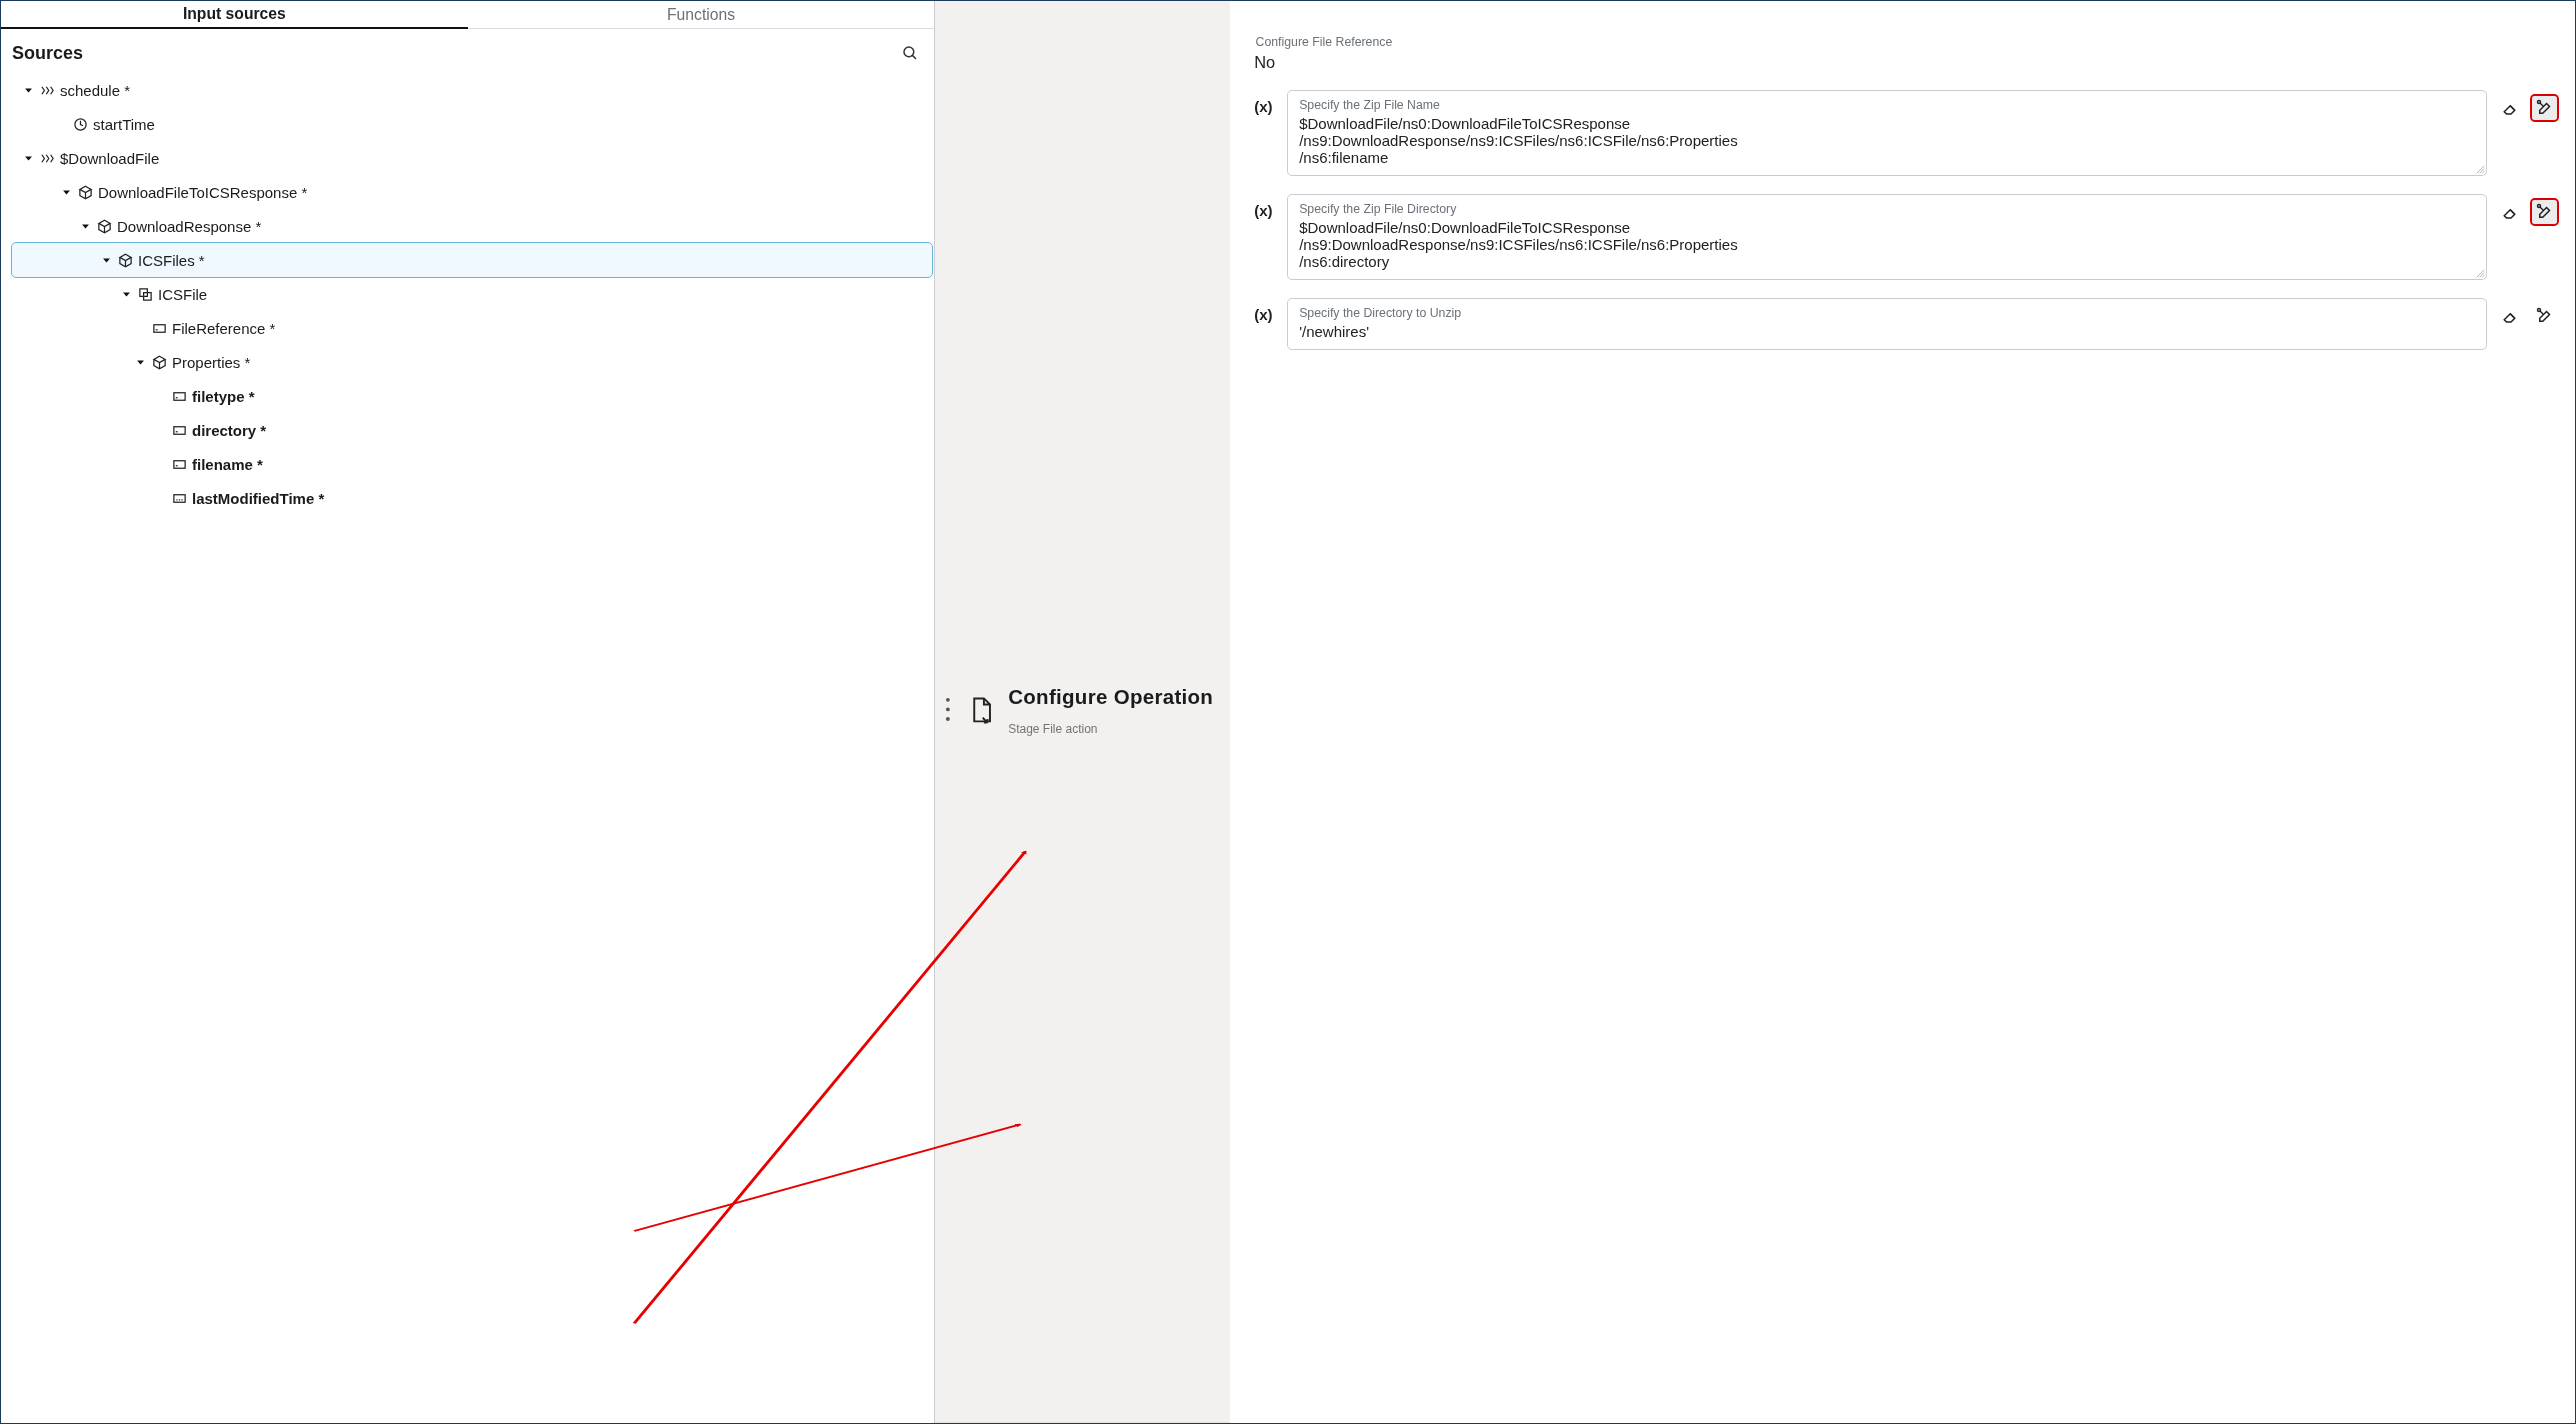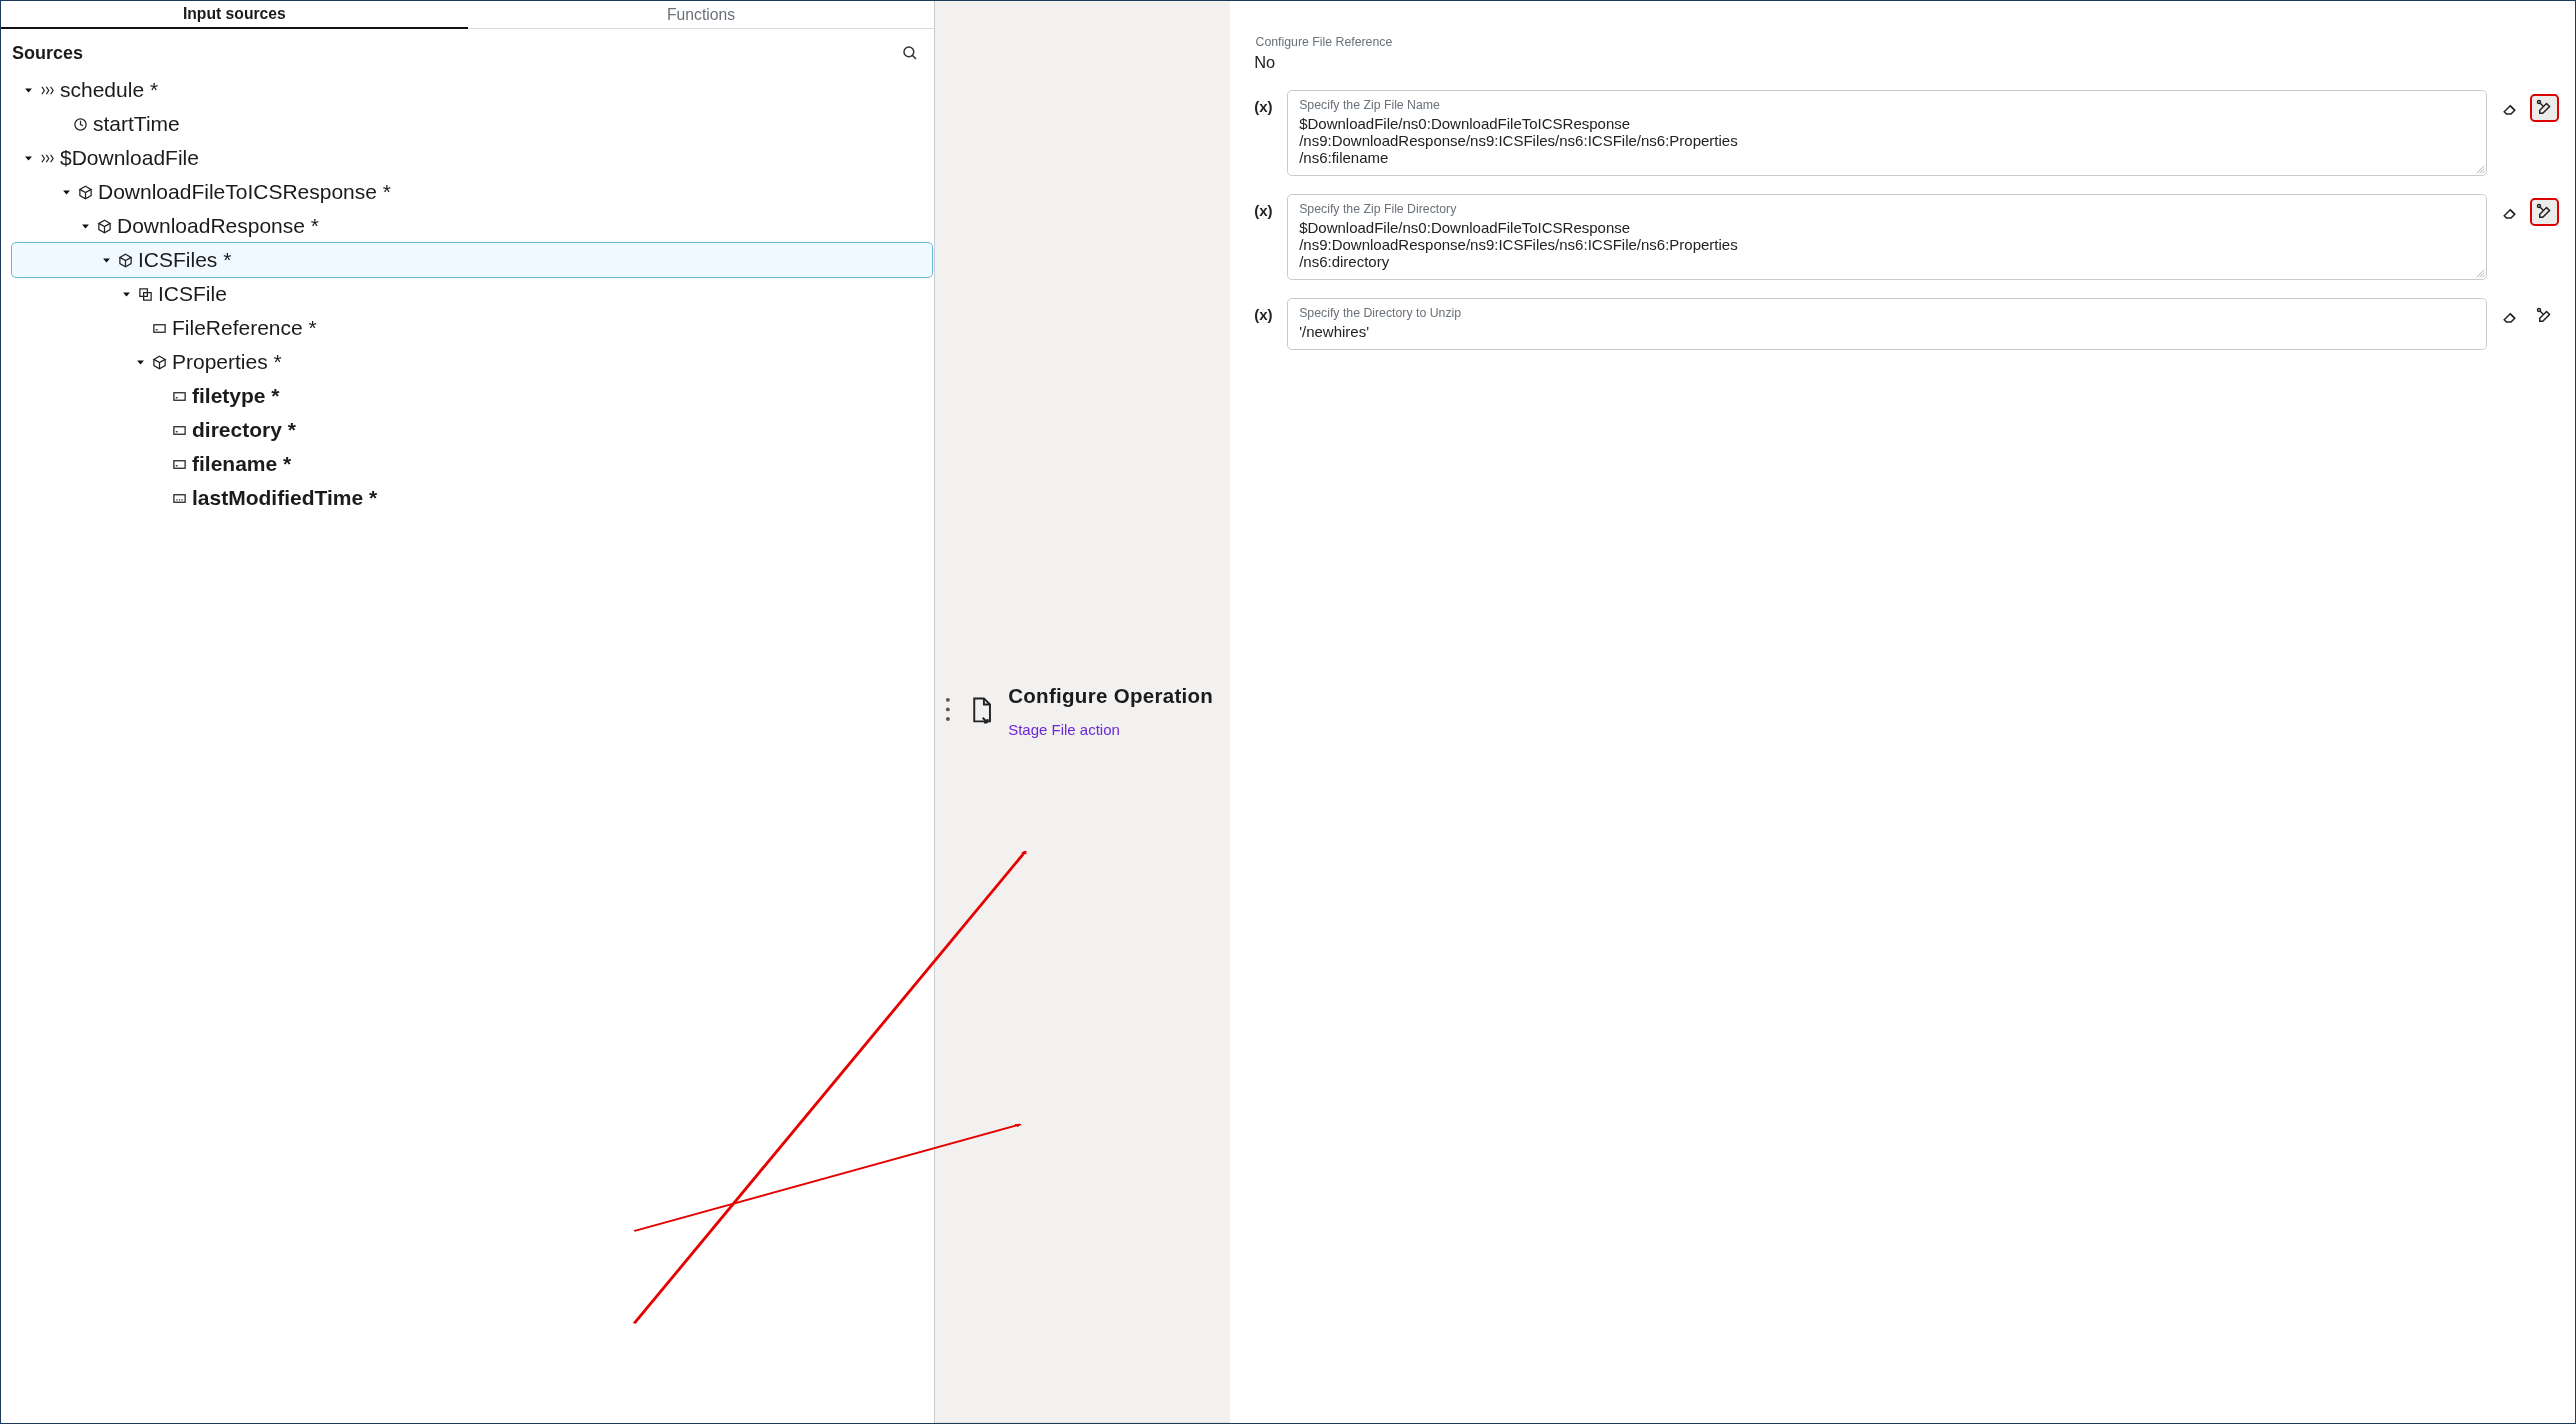--- a/index.html
+++ b/index.html
@@ -39,21 +39,21 @@
     .sources-header h2 { font-size: 18px; font-weight: 700; }
     .search-icon { width: 18px; height: 18px; color: #333; cursor: pointer; }
     .tree {
       padding: 4.1px 2.7px 6.8px 11px;
       overflow: auto;
     }
     .tree ul { list-style: none; }
     .tree li { margin: 0; }
     .row {
       display: flex; align-items: center; gap: 5.5px;
-      height: 34px; font-size: 21px;
+      height: 34px; font-size: 15px;
       border-radius: 4.1px; padding: 0 4.1px;
       cursor: pointer;
       text-align: right;
     }
     .row.selected {
       background: #f0f9ff; outline: 1px solid #67b6d6;
     }
     .chev { width: 11px; height: 11px; color: #111; flex: 0 0 auto; }
     .chev.placeholder { visibility: hidden; }
     .ticon { width: 15px; height: 15px; flex: 0 0 auto; color: #222; }
@@ -69,21 +69,21 @@
 
     
     .right-header {
       display: flex; align-items: center; gap: 12.3px;
       padding: 12.3px 16.4px 13.7px 9.6px;
       background: #f2f1f0; border-bottom: 0.7px solid #e4e1df;
     }
     .drag-dots { width: 9.6px; color: #555; }
     .file-icon { width: 29px; height: 29px; color: #222; }
     .hdr-text h1 { font-size: 20.5px; font-weight: 800; letter-spacing: 0.3px; }
-    .hdr-text .sub { font-size: 15px; color: #6d28d9; margin-top: 13px; }
+    .hdr-text .sub { font-size: 12px; color: #737373; margin-top: 13px; }
 
     .right-body { flex: 1; overflow: auto; padding: 15px 18px 11px 24.6px; }
     .field-box {
       border: 0.7px solid #c8ccd0; border-radius: 4.8px;
       padding: 6.8px 12.3px 8.2px 12.3px; background: #fff;
     }
     .field-box .small { font-size: 12.3px; color: #6a7178; }
     .field-box .big { font-size: 15px; color: #1b1b1b; margin-top: 1.4px; }
 
     .section-label { font-size: 12.3px; color: #6a7178; margin: 19px 0 4.1px 1.4px; }

